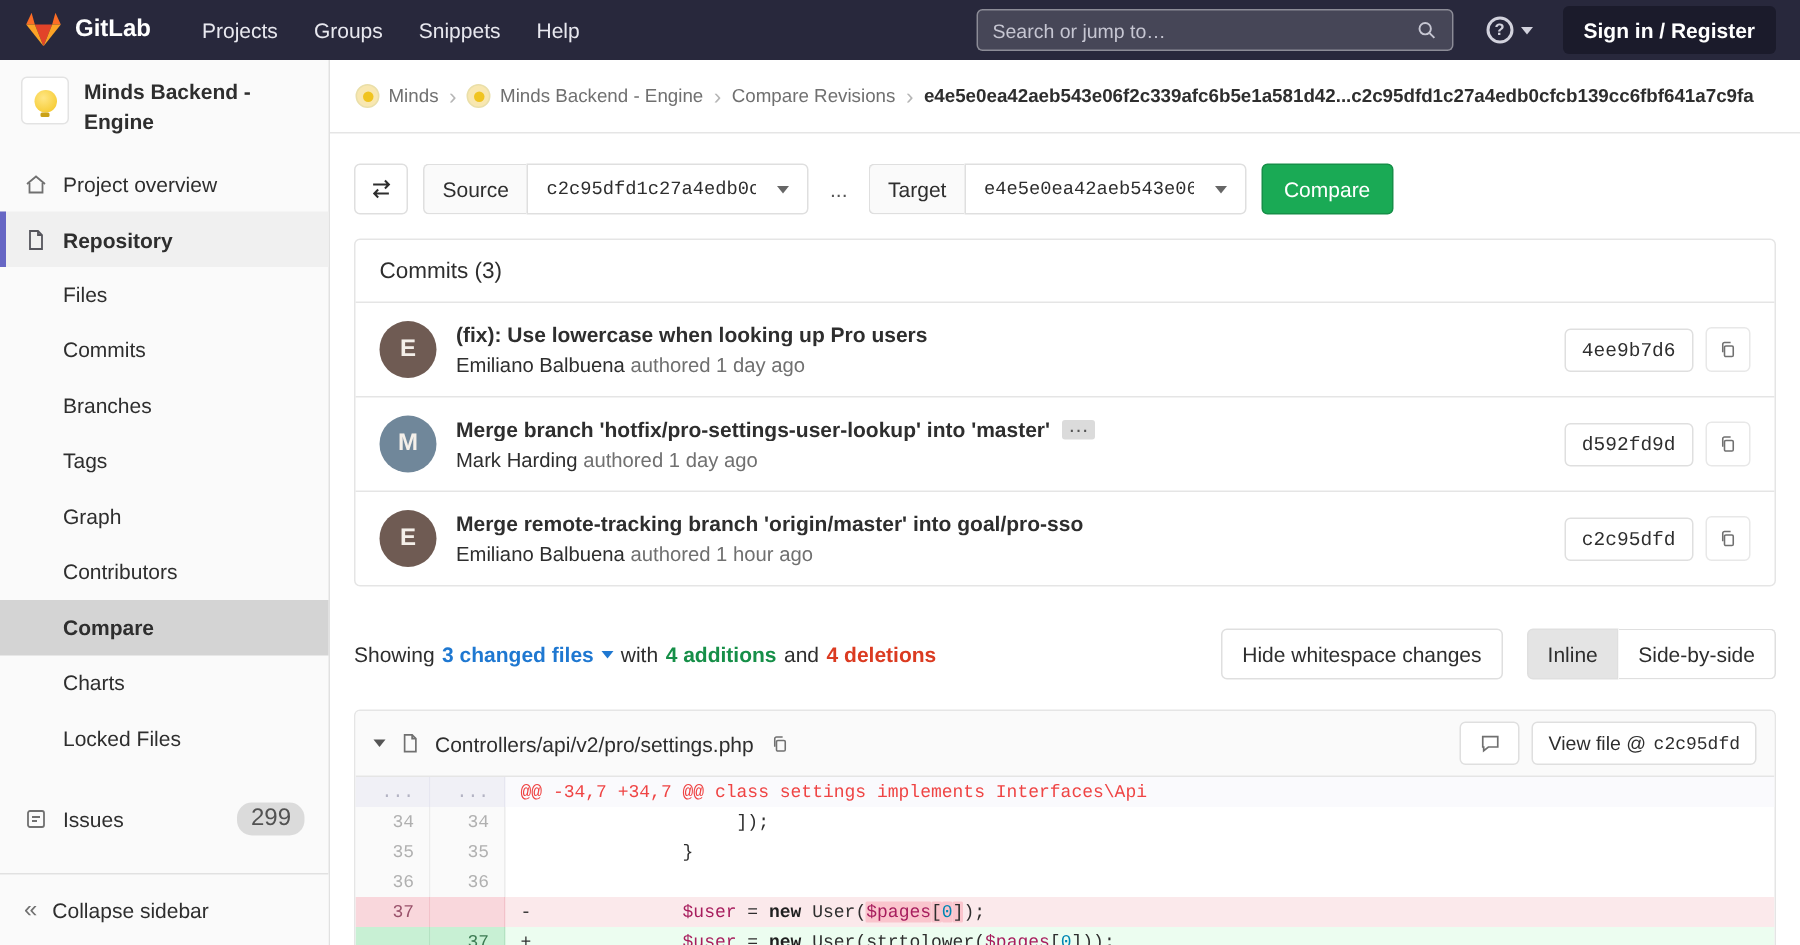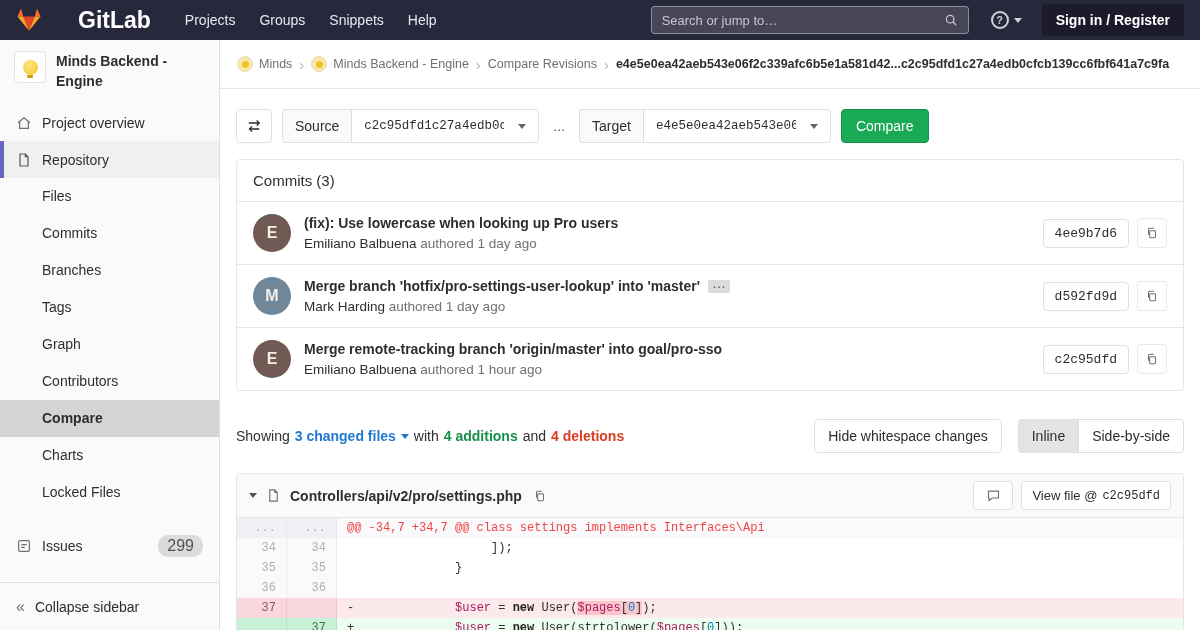--- a/index.html
+++ b/index.html
@@ -3,21 +3,21 @@
 <meta charset="utf-8">
 <style>
   * { margin:0; padding:0; box-sizing:border-box; }
   html,body { width:1200px; height:630px; overflow:hidden; }
   body { font-family:"Liberation Sans","DejaVu Sans",sans-serif; font-size:14px; color:#2e2e2e; background:#fff; }
   .screen { width:1200px; height:630px; overflow:hidden; position:relative; }
 
   
   .navbar { height:40px; background:#28283c; display:flex; align-items:center; padding:0 16px; }
   .brand { display:flex; align-items:center; gap:8px; margin-right:22px; cursor:pointer; }
-  .brand-text { color:#fff; font-weight:bold; font-size:23px;margin-left:28px; }
+  .brand-text { color:#fff; font-weight:bold; font-size:16px; }
   .nav-links { display:flex; align-items:center; }
   .nav-link { color:#e8e8ef; padding:0 12px; line-height:40px; text-decoration:none; cursor:pointer; }
   .nav-search { margin-left:auto; width:318px; height:28px; background:rgba(255,255,255,.14); border:1px solid rgba(255,255,255,.38); border-radius:4px; display:flex; align-items:center; padding:0 10px; cursor:text; }
   .search-ph { flex:1; font-size:13px; color:#c6c6d2; }
   .help-menu { display:flex; align-items:center; gap:5px; margin:0 20px 0 22px; cursor:pointer; }
   .q-circle { width:18px; height:18px; border:2px solid #d2d2dd; border-radius:50%; color:#d2d2dd; font-size:11px; font-weight:bold; display:flex; align-items:center; justify-content:center; }
   .q-circle::before { content:"?"; }
   .caret { width:0; height:0; border-left:4px solid transparent; border-right:4px solid transparent; border-top:5px solid #666; display:inline-block; }
   .caret-light { border-top-color:#d2d2dd; }
   .signin-btn { background:#1b1b2b; color:#fff; padding:8px 14px; border-radius:4px; font-weight:600; text-decoration:none; cursor:pointer; }
@@ -27,21 +27,21 @@
 
   
   .sidebar { width:220px; flex-shrink:0; background:#fafafa; border-right:1px solid #e1e1e1; position:relative; }
   .context-header { display:flex; gap:10px; padding:11px 14px 13px; align-items:flex-start; cursor:pointer; }
   .project-avatar { width:32px; height:32px; border:1px solid #e3e3e3; border-radius:4px; background:#fff; display:flex; align-items:center; justify-content:center; flex-shrink:0; }
   .bulb { width:15px; height:15px; border-radius:50%; background:radial-gradient(circle at 40% 35%, #ffe684, #f4c520); position:relative; }
   .bulb::after { content:""; position:absolute; left:4.5px; bottom:-3px; width:6px; height:3px; background:#caa117; border-radius:1px; }
   .project-title { font-weight:bold; line-height:1.4; padding-top:1px; }
   .nav-item { display:flex; align-items:center; gap:10px; height:37px; padding:0 16px; cursor:pointer; }
   .nav-item svg { flex-shrink:0; }
-  .nav-item.repo-active { border-left:4px solid #6666c4; padding-left:12px; background:#f0f0f0; font-weight:normal;text-align:center; }
+  .nav-item.repo-active { border-left:4px solid #6666c4; padding-left:12px; background:#f0f0f0; font-weight:bold;text-align:center; }
   .nav-sub { height:37px; line-height:37px; padding-left:42px; color:#2e2e2e; cursor:pointer; }
   .nav-sub.active { background:#d4d4d4; font-weight:bold; }
   .nav-item.issues { margin-top:16px; }
   .badge { margin-left:auto; background:#dbdbdb; color:#525252; border-radius:10px; padding:2px 9px; font-size:16px; }
   .collapse-bar { position:absolute; bottom:0; left:0; right:0; height:48px; border-top:1px solid #e1e1e1; background:#fafafa; display:flex; align-items:center; gap:10px; padding:0 16px; cursor:pointer; }
   .collapse-icon::before { content:"\00AB"; color:#707070; font-size:16px; }
 
   
   .content { flex:1; display:flex; flex-direction:column; overflow:hidden; background:#fff; }
   .breadcrumbs { height:49px; flex-shrink:0; border-bottom:1px solid #e5e5e5; display:flex; align-items:center; padding:0 17px; font-size:12.5px; color:#707070; gap:7px; white-space:nowrap; overflow:hidden; }
@@ -90,21 +90,21 @@
   .btn-default { border:1px solid #dfdfdf; background:#fff; height:34px; padding:0 13px; border-radius:4px; font-size:14px; color:#2e2e2e; display:inline-flex; align-items:center; cursor:pointer; font-family:inherit; }
   .btn-group { display:inline-flex; margin-left:16px; }
   .btn-group .btn-default:first-child { border-radius:4px 0 0 4px; }
   .btn-group .btn-default:last-child { border-radius:0 4px 4px 0; border-left:0; }
   .active-toggle { background:#e4e4e4; }
 
   
   .diff-panel { margin-top:20px; border:1px solid #e5e5e5; border-radius:4px 4px 0 0; overflow:hidden; }
   .diff-header { display:flex; align-items:center; gap:9px; padding:7px 12px; background:#fafafa; border-bottom:1px solid #e5e5e5; min-height:44px; }
   .caret-dark { border-top-color:#555; cursor:pointer; }
-  .file-path { font-weight:700; cursor:pointer; }
+  .file-path { font-weight:400; cursor:pointer; }
   .plain-icon-btn { border:0; background:transparent; display:inline-flex; align-items:center; cursor:pointer; padding:2px; }
   .diff-header-right { margin-left:auto; display:flex; align-items:center; gap:8px; }
   .comment-btn { width:40px; height:29px; border:1px solid #dfdfdf; background:#fff; border-radius:4px; display:inline-flex; align-items:center; justify-content:center; cursor:pointer; }
   .view-file-btn { height:29px; border:1px solid #dfdfdf; background:#fff; border-radius:4px; padding:0 10px; font-size:13px; color:#2e2e2e; display:inline-flex; align-items:center; gap:5px; cursor:pointer; font-family:inherit; }
   .mono-sha { font-family:"Liberation Mono","DejaVu Sans Mono",monospace; font-size:12px; }
 
   .diff-table { font-family:"Liberation Mono","DejaVu Sans Mono",monospace; font-size:12px; line-height:20px; }
   .dl { display:flex; }
   .ln { width:50px; flex-shrink:0; min-height:20px; text-align:right; padding-right:10px; color:#b0b0b0; background:#fafafa; border-right:1px solid #ececec; cursor:pointer; user-select:none; }
   .lc { flex:1; min-height:20px; padding-left:10px; white-space:pre; color:#2e2e2e; overflow:hidden; }

